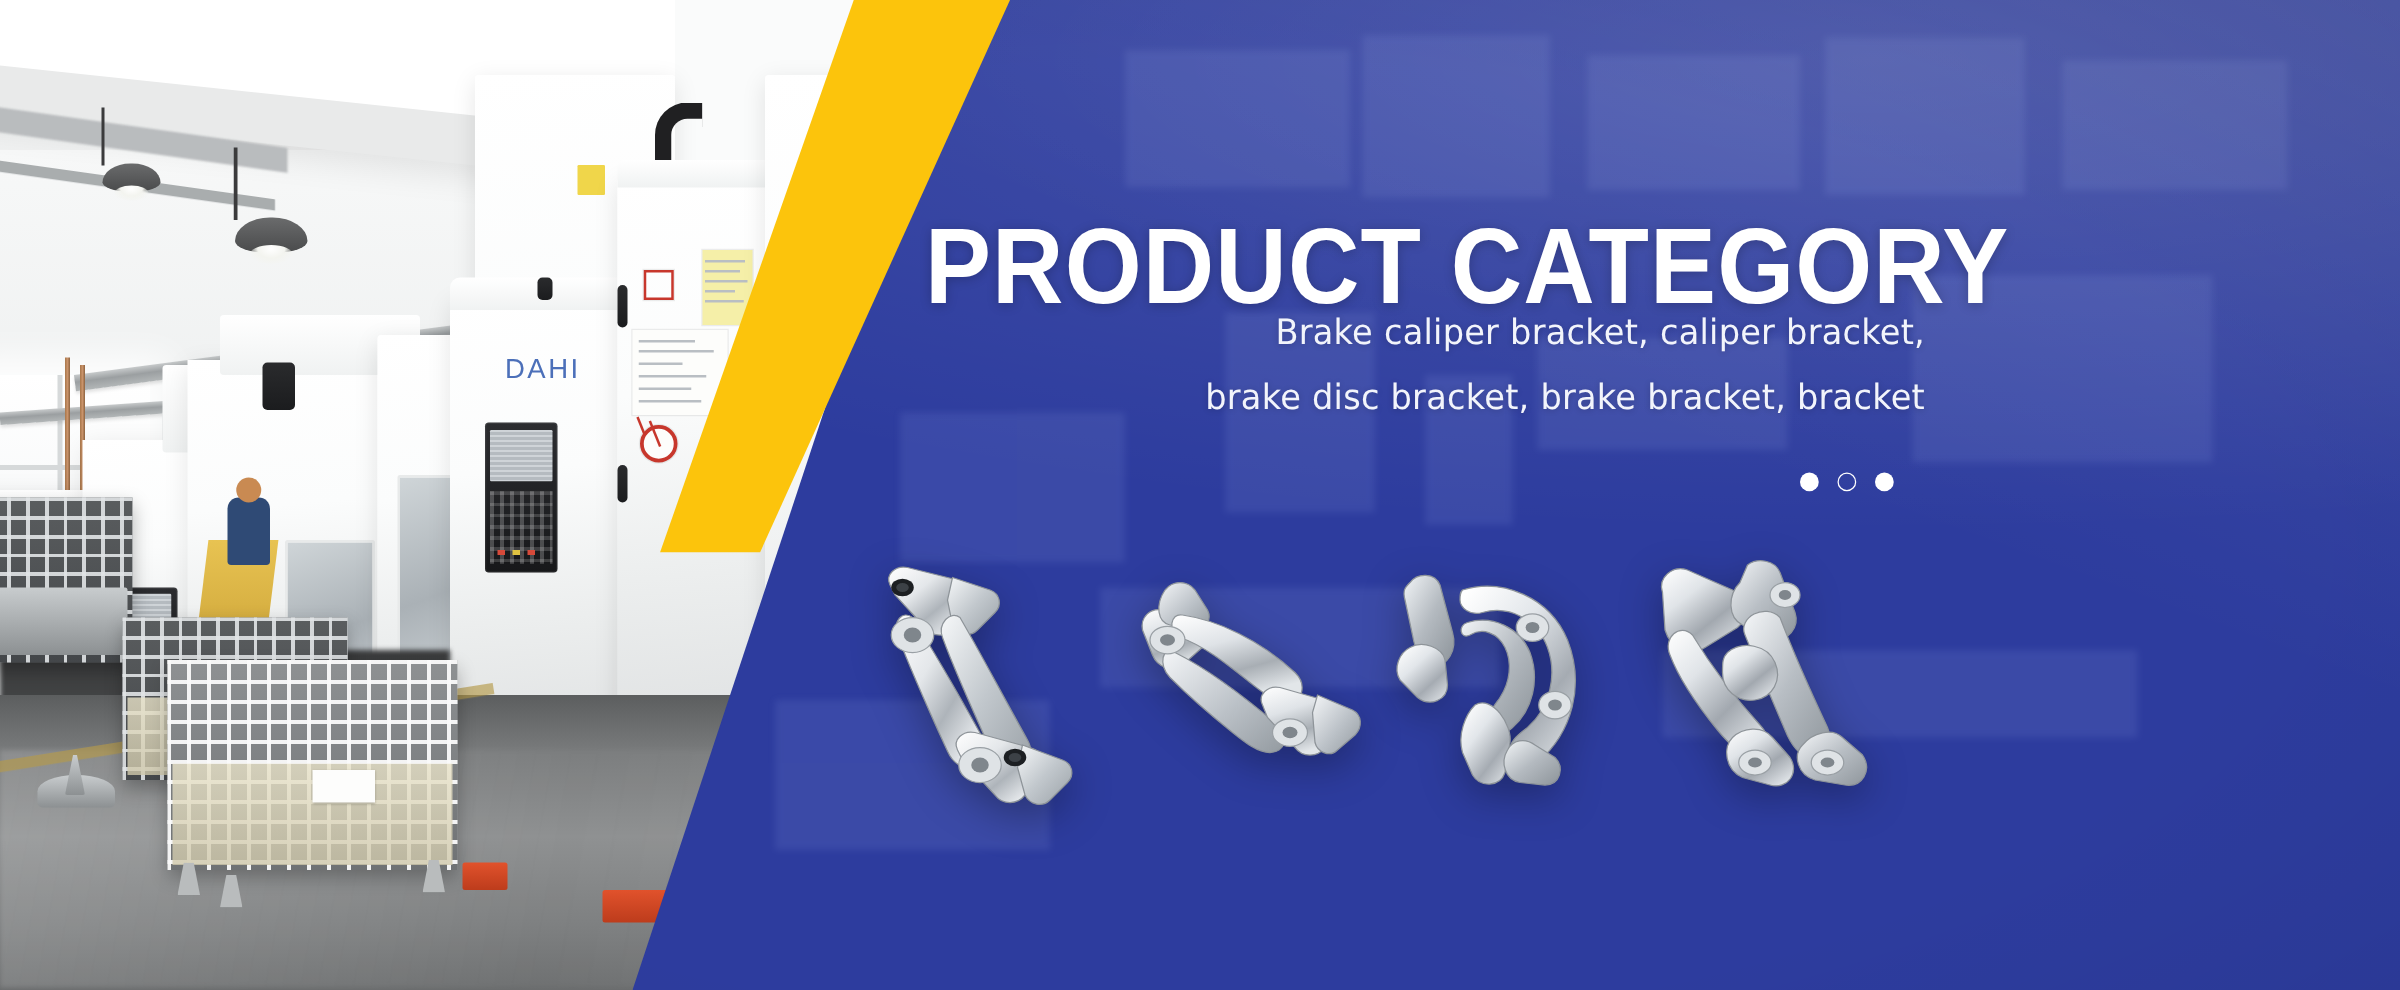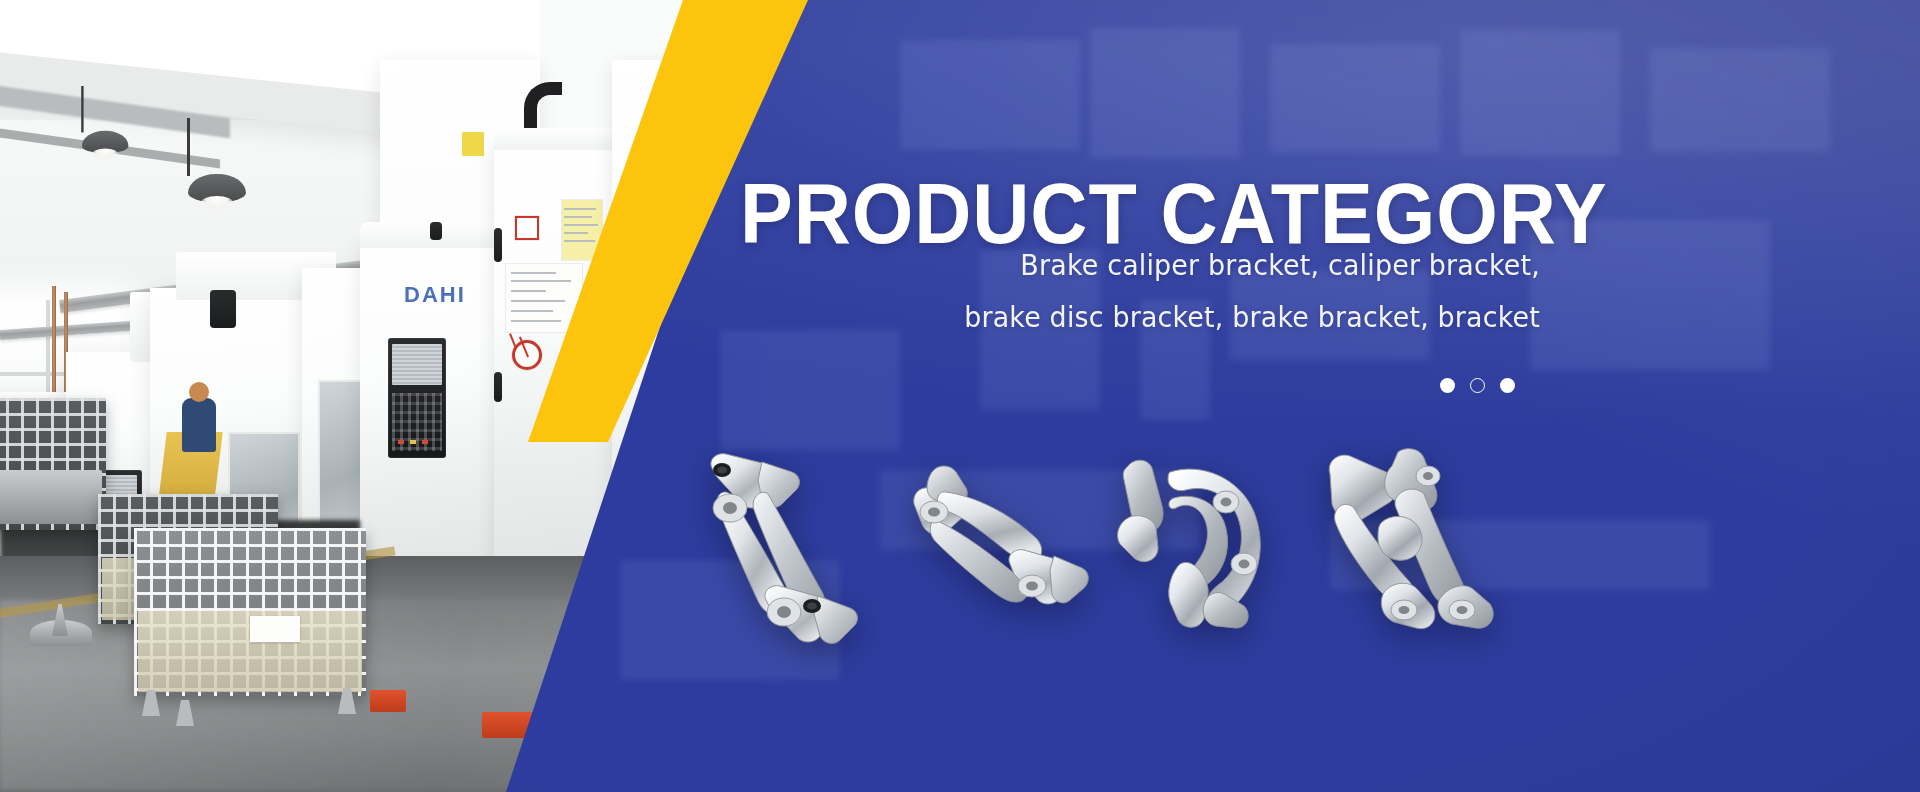--- a/index.html
+++ b/index.html
@@ -130,21 +130,21 @@
   .panel .led-r { position:absolute; width:6px; height:4px; background:#d64a3a; }
   .panel .led-y { position:absolute; width:6px; height:4px; background:#e0c341; }
   .door-glass {
     position:absolute;
     background:linear-gradient(160deg,#cfd5d8,#aab1b6 60%,#c6ccd0);
     border:2px solid #e8eaea;
     border-radius:2px;
   }
   .brand-dahi {
     position:absolute;
-    color:#3d64b4; font-weight:bold; letter-spacing:2px;
+    color:#3d64b4; font-weight:normal; letter-spacing:2px;
     font-family:"Liberation Sans", sans-serif;
     opacity:.92;
   }
   .yellow-tag { position:absolute; background:#f0d64a; border-radius:1px; }
   .black-duct {
     position:absolute; width:38px; height:150px;
     border:13px solid #202022; border-right:none; border-bottom:none;
     border-radius:26px 0 0 0;
     background:transparent;
   }

